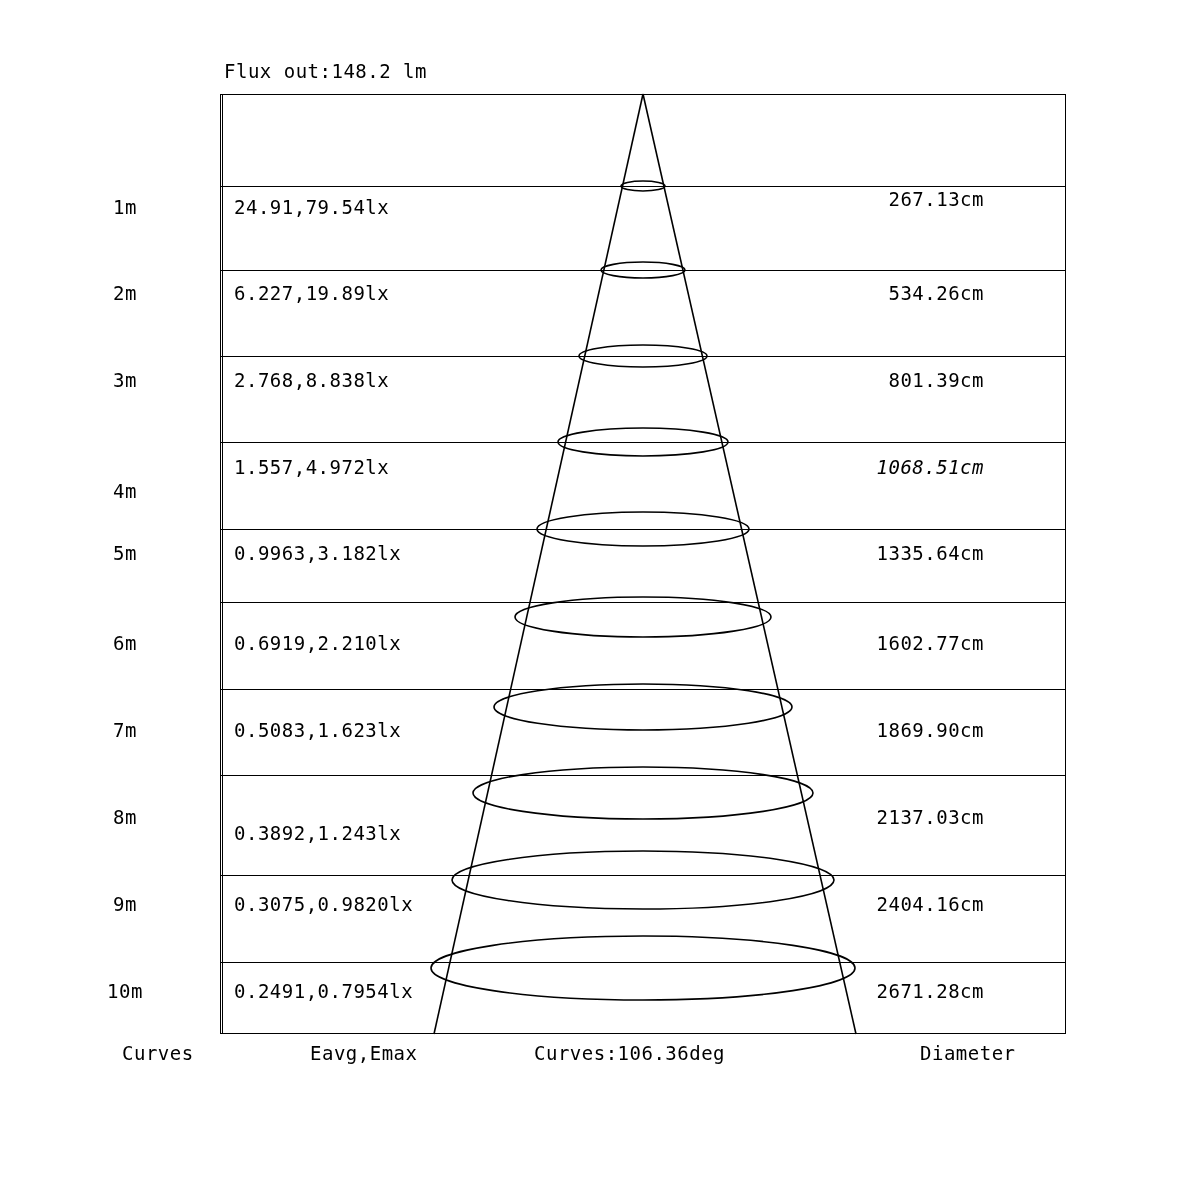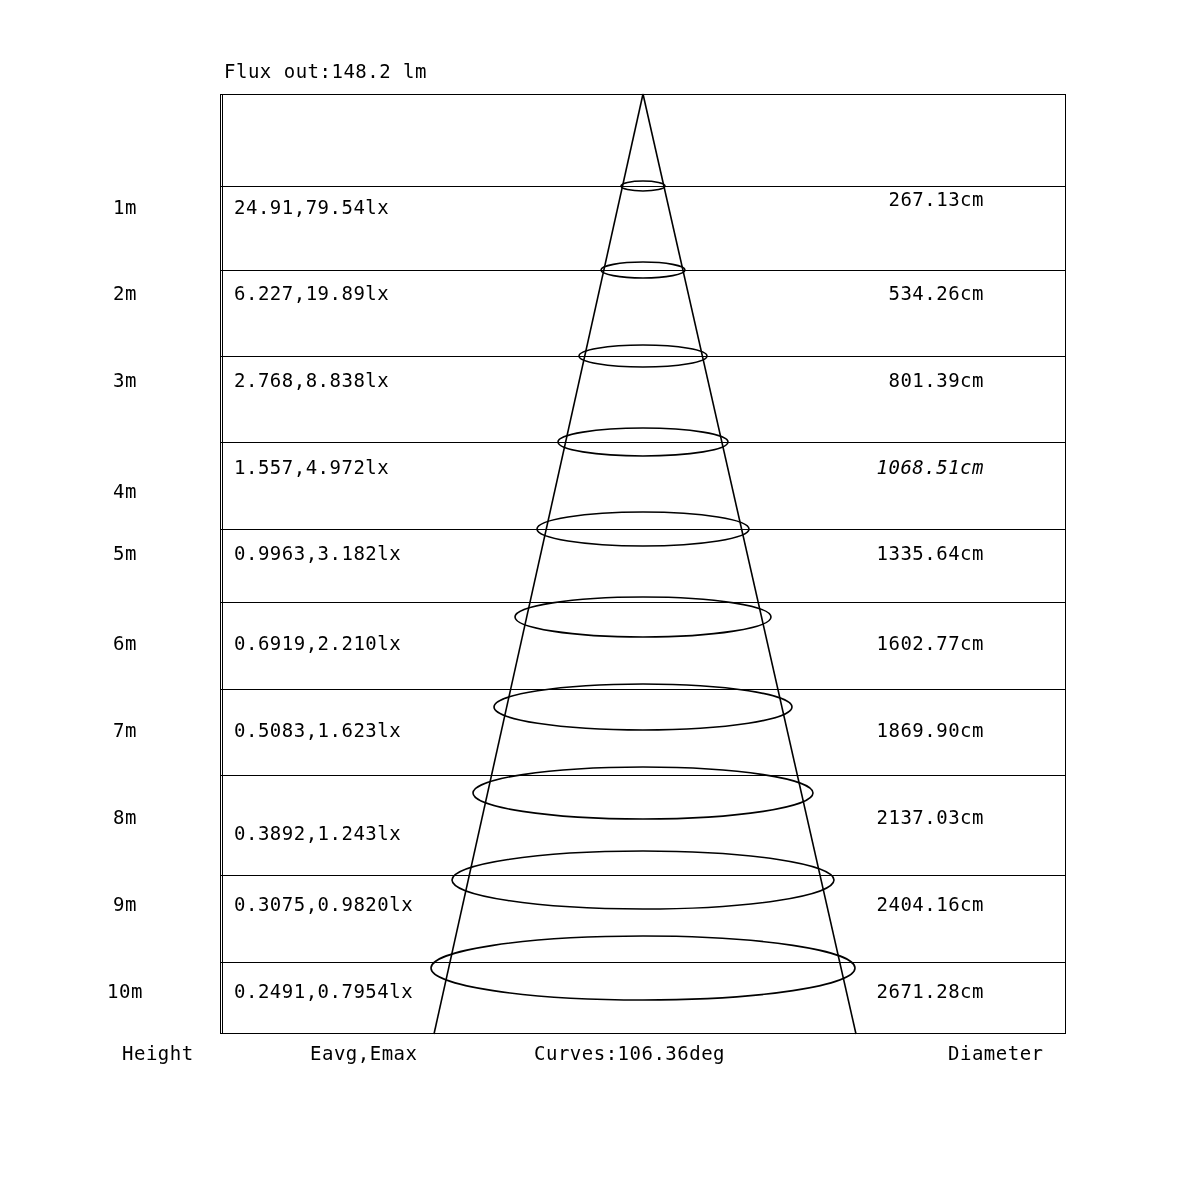--- a/index.html
+++ b/index.html
@@ -98,21 +98,21 @@
   .axis-caption {
     position: absolute;
     top: 1042px;
     font-size: 19px;
     letter-spacing: 0.5px;
     white-space: nowrap;
   }
   .cap-height { left: 122px; }
   .cap-eavg { left: 310px; }
   .cap-angle { left: 534px; }
-  .cap-diam { left: 948px; text-align: center; }
+  .cap-diam { left: 920px; text-align: center; }
 
   
   .note {
     position: absolute;
     left: 138px;
     top: 1080px;
     width: 960px;
     font-size: 20px;
     font-weight: bold;
     line-height: 30px;
@@ -195,19 +195,19 @@
   <div class="diam-label" style="top:806px;">2137.03cm</div>
 
   <div class="height-label" style="left:70px; top:893px;">9m</div>
   <div class="lux-label" style="top:893px;">0.3075,0.9820lx</div>
   <div class="diam-label" style="top:893px;">2404.16cm</div>
 
   <div class="height-label" style="left:70px; top:980px;">10m</div>
   <div class="lux-label" style="top:980px;">0.2491,0.7954lx</div>
   <div class="diam-label" style="top:980px;">2671.28cm</div>
 
-  <div class="axis-caption cap-height">Height</div>
+  <div class="axis-caption cap-height">Curves</div>
   <div class="axis-caption cap-eavg">Eavg,Emax</div>
   <div class="axis-caption cap-angle">Curves:106.36deg</div>
   <div class="axis-caption cap-diam">Diameter</div>
 
 
 </div>
 
 </body></html>

